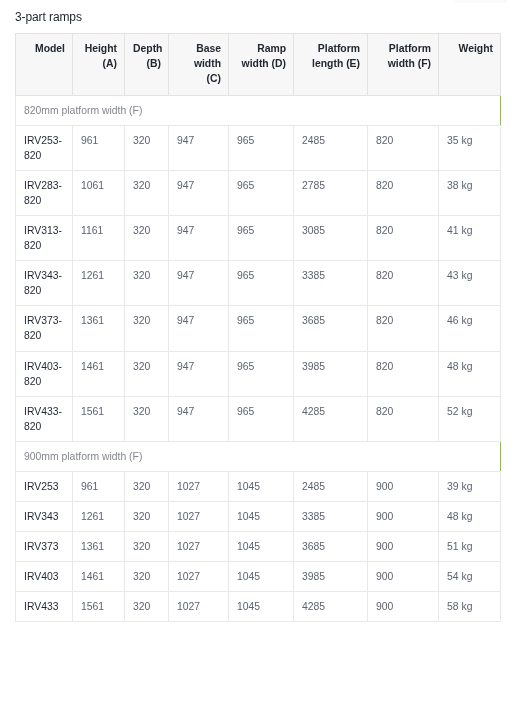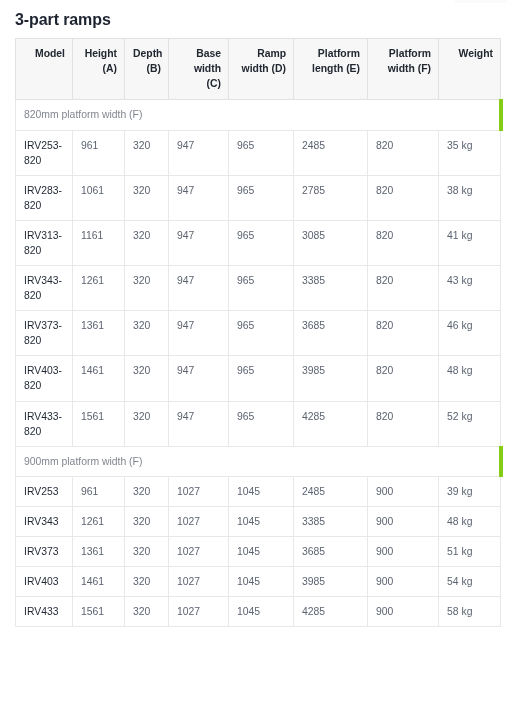--- a/index.html
+++ b/index.html
@@ -24,22 +24,22 @@
     height: 3px;
     background: #fafafa;
   }
 
   .page {
     padding: 10px 15px 0 15px;
     box-sizing: border-box;
   }
 
   .title {
-    font-size: 16px;
-    font-weight: bold;
+    font-size: 12px;
+    font-weight: normal;
     color: #1d2430;
     letter-spacing: -0.1px;
     margin: 0 0 9px 0;
     line-height: 1.2;
   }
 
   .subtitle {
     font-size: 11.2px;
     color: #6e7480;
     margin: 0 0 13px 0;
@@ -92,21 +92,21 @@
     color: #1f2633;
   }
 
   tr.section-row td {
     background: #ffffff;
     color: #82868f;
     font-size: 10.4px;
     font-weight: normal;
     padding: 7px 8px 7px 8px;
     border-left: 1px solid #e8e8e8;
-    border-right: 4px solid #84cc16;
+    border-right: 1px solid #84cc16;
   }
 </style>
 </head>
 <body>
 
 <div class="top-artifact"></div>
 
 <div class="page">
 
   <h1 class="title">3-part ramps</h1>

